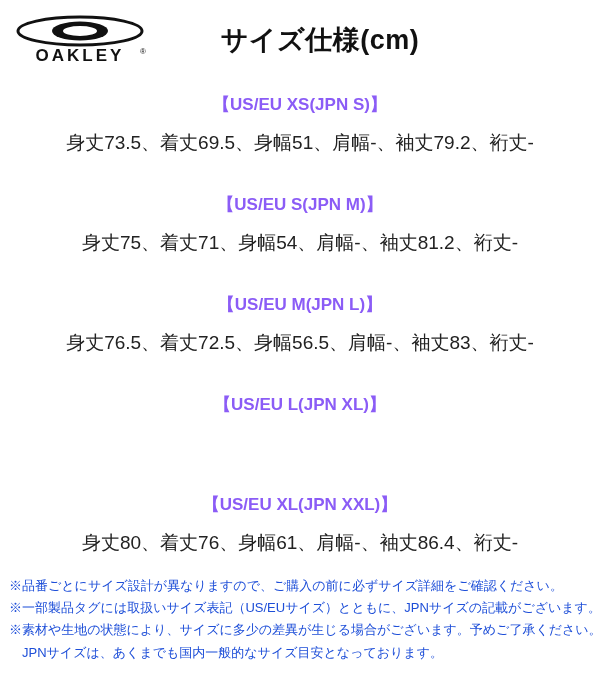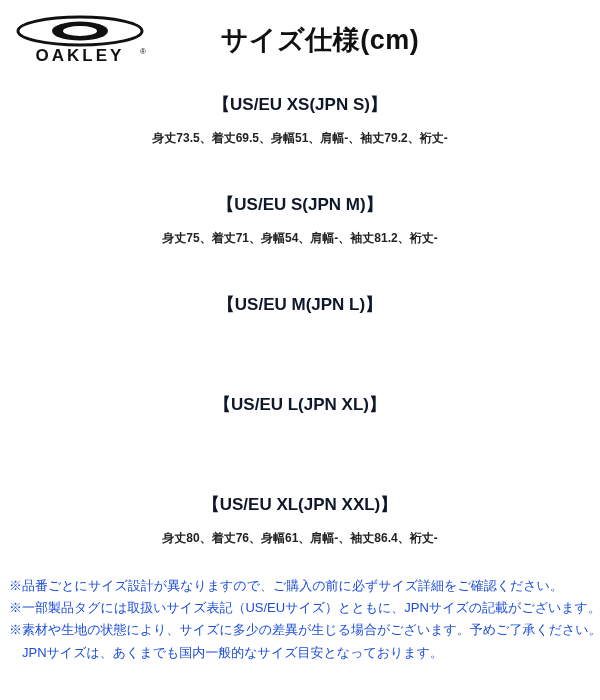--- a/index.html
+++ b/index.html
@@ -53,30 +53,29 @@
   .sizes {
     margin-top: 10px;
   }
   .size-block {
     text-align: center;
     height: 100px;
   }
   .size-label {
     font-size: 17px;
     font-weight: bold;
-    color: #0f172a;
+    color: #8b5cf6;
     line-height: 1.3;
     padding-top: 6px;
   }
   .size-measure {
-    font-size: 12px;
+    font-size: 19px;
     color: #222222;
     line-height: 1.4;
     padding-top: 14px;
-    font-weight: bold;
   }
 
   
   .notes {
     position: absolute;
     left: 9px;
     right: 6px;
     bottom: 8px;
     font-size: 13px;
     line-height: 1.72;
@@ -111,20 +110,21 @@
       <div class="size-measure">身丈73.5、着丈69.5、身幅51、肩幅-、袖丈79.2、裄丈-</div>
     </div>
 
     <div class="size-block">
       <div class="size-label">【US/EU S(JPN M)】</div>
       <div class="size-measure">身丈75、着丈71、身幅54、肩幅-、袖丈81.2、裄丈-</div>
     </div>
 
     <div class="size-block">
       <div class="size-label">【US/EU M(JPN L)】</div>
+      <div class="size-measure">身丈76.5、着丈72.5、身幅56.5、肩幅-、袖丈83、裄丈-</div>
     </div>
 
     <div class="size-block">
       <div class="size-label">【US/EU L(JPN XL)】</div>
     </div>
 
     <div class="size-block">
       <div class="size-label">【US/EU XL(JPN XXL)】</div>
       <div class="size-measure">身丈80、着丈76、身幅61、肩幅-、袖丈86.4、裄丈-</div>
     </div>

